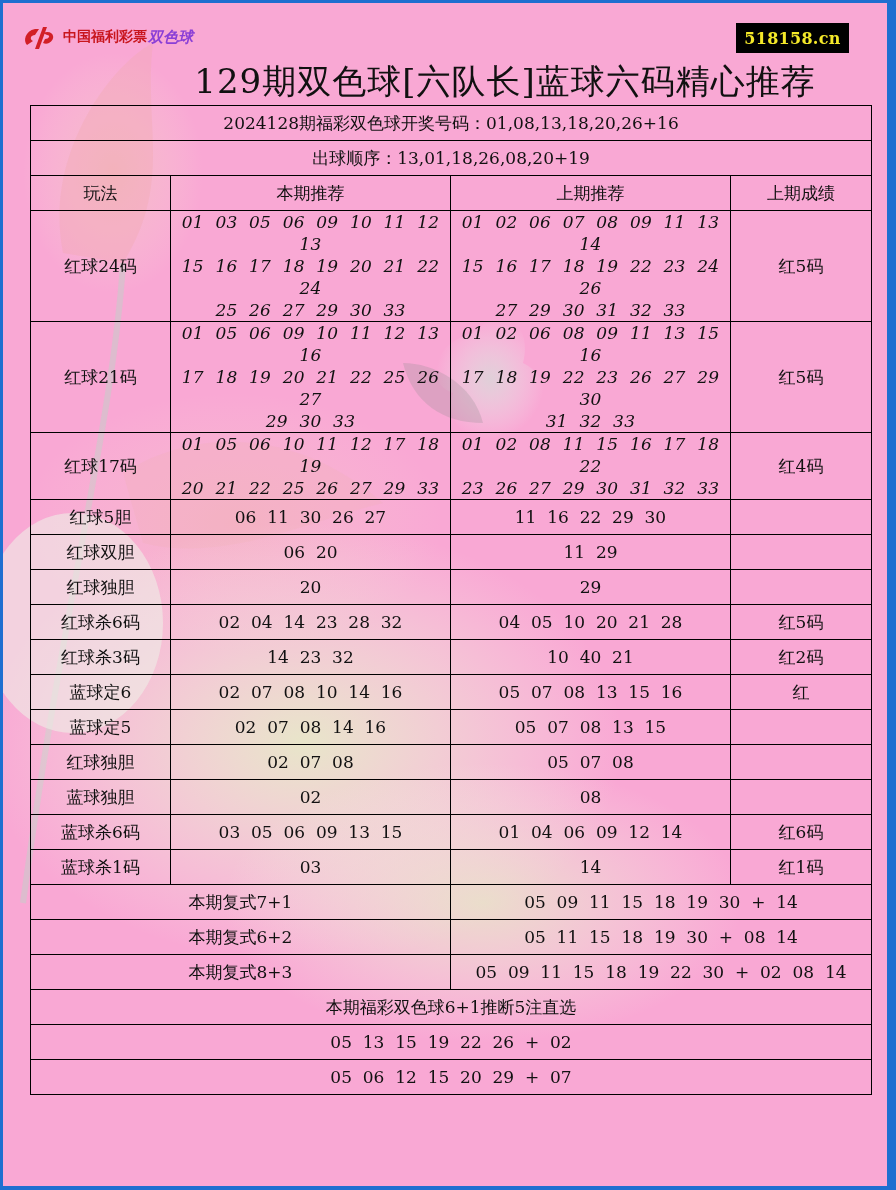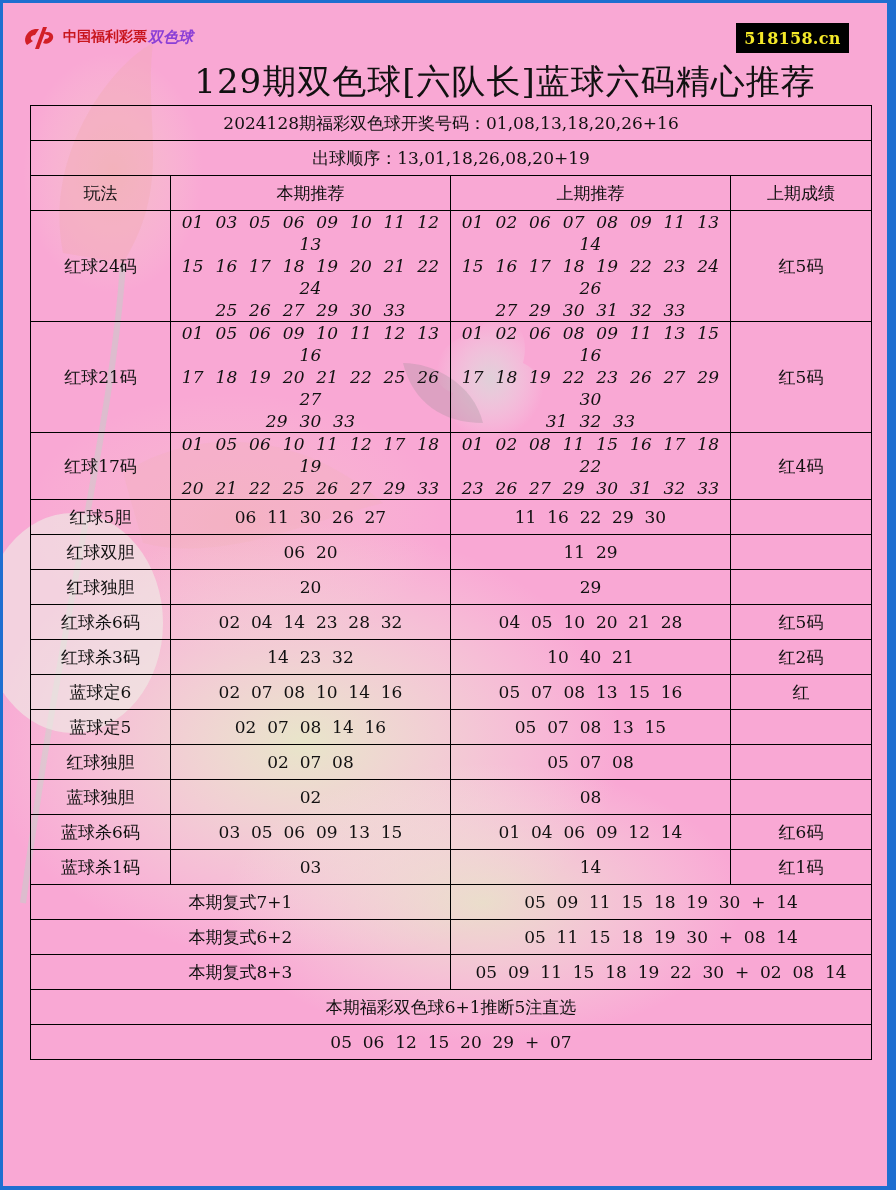--- a/index.html
+++ b/index.html
@@ -210,18 +210,21 @@
       </tr>
       <tr>
         <td colspan="2">本期复式8+3</td>
         <td colspan="2" style="white-space:pre">05  09  11  15  18  19  22  30  +  02  08  14</td>
       </tr>
 
       <tr>
         <td colspan="4">本期福彩双色球6+1推断5注直选</td>
       </tr>
       <tr>
+        <td colspan="4" style="white-space:pre">05  13  15  19  22  26  +  02</td>
+      </tr>
+      <tr>
         <td colspan="4" style="white-space:pre">05  06  12  15  20  29  +  07</td>
       </tr>
 
     </tbody>
   </table>
 </div>
 
 </body></html>

